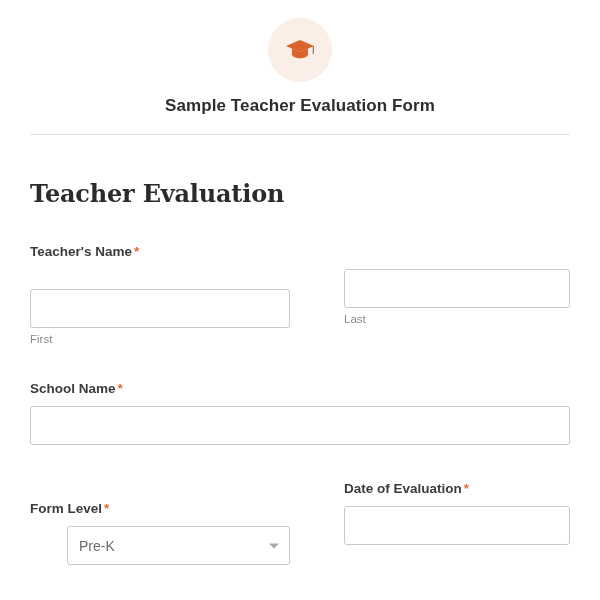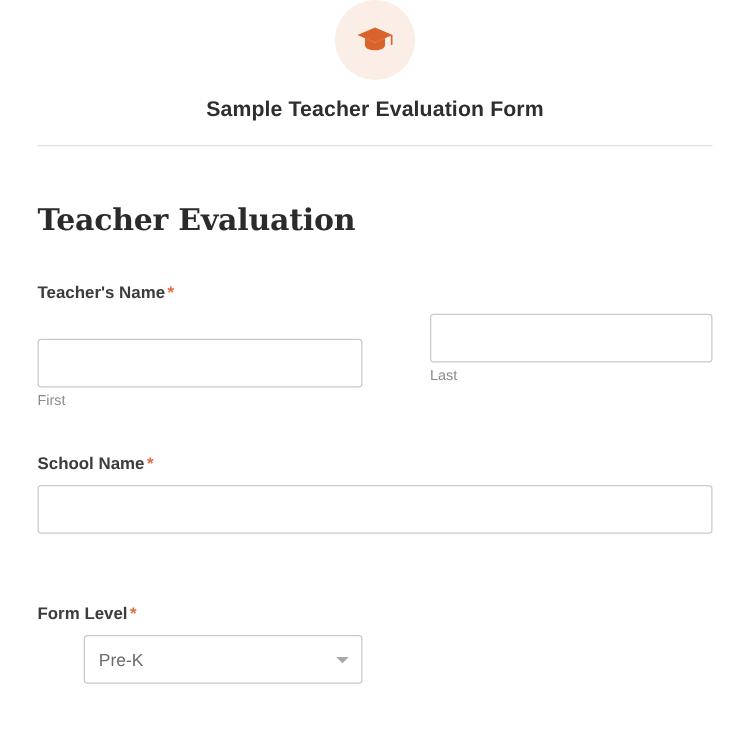--- a/index.html
+++ b/index.html
@@ -15,20 +15,21 @@
   }
   .page {
     width: 600px;
     height: 600px;
     padding: 0 30px;
     position: relative;
   }
 
   
   .form-header {
+    padding-top: 18px;
     text-align: center;
     border-bottom: 1px solid #e0e0e0;
     padding-bottom: 18px;
   }
   .logo-circle {
     width: 64px;
     height: 64px;
     border-radius: 50%;
     background: #fbeee6;
     margin: 0 auto 14px auto;
@@ -172,17 +173,23 @@
       <div class="col-left">
         <label class="field-label">
           <span>Form Level</span><span class="req">*</span>
         </label>
         <div class="select-wrap">
           <div class="select-input" style="display:flex;align-items:center;">Pre-K</div>
           <span class="select-caret"></span>
         </div>
       </div>
 
+      <div class="col-right">
+        <label class="field-label">
+          <span>Date of Evaluation</span><span class="req">*</span>
+        </label>
+        <input class="text-input" type="text" placeholder="" style="">
+      </div>
 
     </div>
   </div>
 
 </div>
 
 </body></html>

